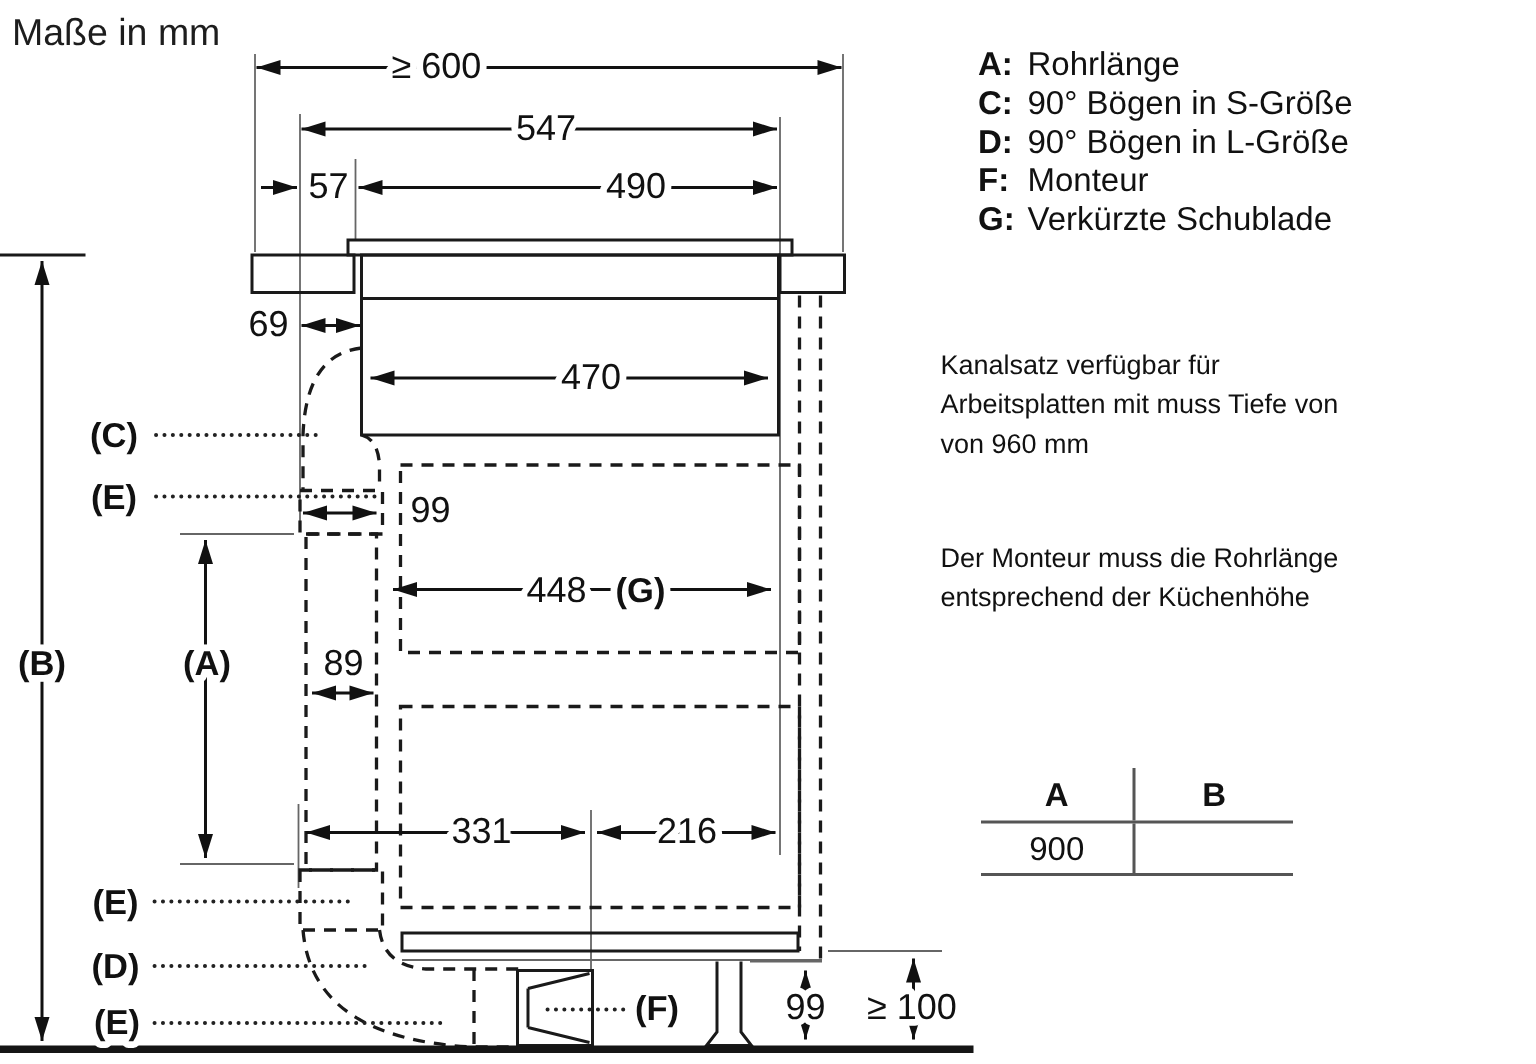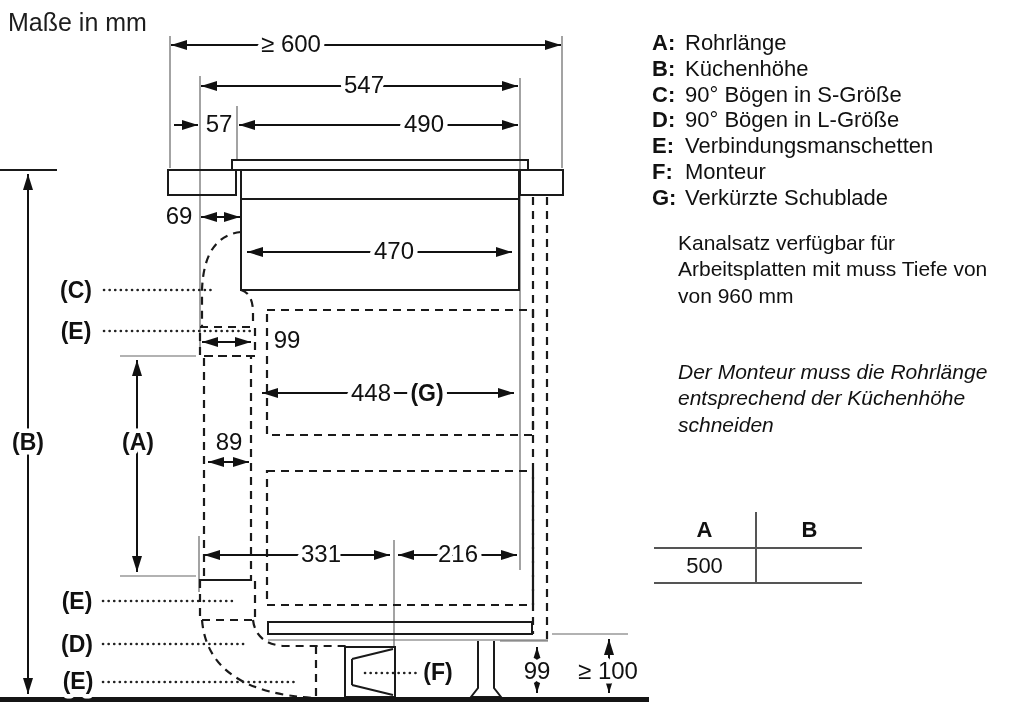--- a/index.html
+++ b/index.html
@@ -16,22 +16,22 @@
   .dl{stroke:#111;stroke-width:2;fill:none;}
   .dt{font-family:"Liberation Sans",sans-serif;font-size:24px;fill:#111;stroke:#fff;
       stroke-width:9px;paint-order:stroke;stroke-linejoin:round;text-anchor:middle;}
   .lb{font-family:"Liberation Sans",sans-serif;font-size:23px;font-weight:bold;fill:#111;
       stroke:#fff;stroke-width:9px;paint-order:stroke;stroke-linejoin:round;text-anchor:middle;}
 
   
   .legend{position:absolute;left:652px;top:30px;font-size:22px;line-height:25.8px;}
   .lrow{white-space:nowrap;}
   .lkey{display:inline-block;min-width:33px;font-weight:bold;}
-  .note{position:absolute;left:678px;font-size:21px;line-height:26.3px;}
-  .note1{top:230px;} .note2{top:359px;font-style:italic;}
+  .note{position:absolute;left:627px;font-size:18px;line-height:26.3px;}
+  .note1{top:230px;} .note2{top:359px;}
 
   .tbl{position:absolute;left:654px;top:512px;width:208px;font-size:22px;}
   .trow{display:flex;align-items:stretch;height:33px;}
   .trow.th{font-weight:bold;height:35px;}
   .trow.th,.trow.rb{border-bottom:2px solid #555;}
   .ca{width:101px;border-right:2px solid #555;display:flex;align-items:center;justify-content:center;}
   .cb{flex:1;display:flex;align-items:center;justify-content:center;}
 </style>
 </head>
 <body>
@@ -149,42 +149,39 @@
       <text class="lb" x="138" y="450">(A)</text>
       <text class="lb" x="77" y="609">(E)</text>
       <text class="lb" x="77" y="652">(D)</text>
       <text class="lb" x="78" y="689">(E)</text>
       <text class="lb" x="438" y="680">(F)</text>
     </g>
   </svg>
 
   <div class="legend">
     <div class="lrow"><b class="lkey">A:</b><span>Rohrlänge</span></div>
-    <div class="lrow"><b class="lkey">B:</b><span>Küchenhöhe</span></div>
     <div class="lrow"><b class="lkey">C:</b><span>90° Bögen in S-Größe</span></div>
     <div class="lrow"><b class="lkey">D:</b><span>90° Bögen in L-Größe</span></div>
-    <div class="lrow"><b class="lkey">E:</b><span>Verbindungsmanschetten</span></div>
     <div class="lrow"><b class="lkey">F:</b><span>Monteur</span></div>
     <div class="lrow"><b class="lkey">G:</b><span>Verkürzte Schublade</span></div>
   </div>
 
   <div class="note note1">
     <div>Kanalsatz verfügbar für</div>
     <div>Arbeitsplatten mit muss Tiefe von</div>
     <div>von 960 mm</div>
   </div>
   <div class="note note2">
     <div>Der Monteur muss die Rohrlänge</div>
     <div>entsprechend der Küchenhöhe</div>
-    <div>schneiden</div>
   </div>
 
   <div class="tbl">
     <div class="trow th">
       <div class="ca">A</div>
       <div class="cb">B</div>
     </div>
     <div class="trow rb">
-      <div class="ca">500</div>
+      <div class="ca">900</div>
     </div>
   </div>
 
 </div>
 
 </body></html>

